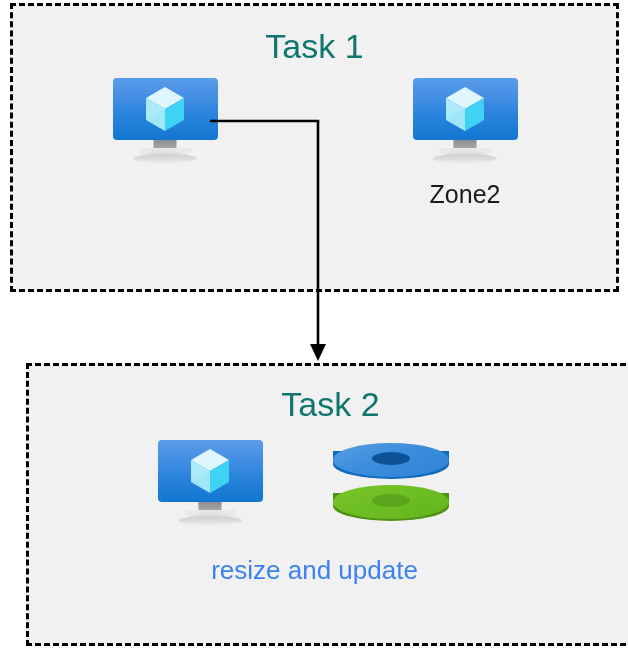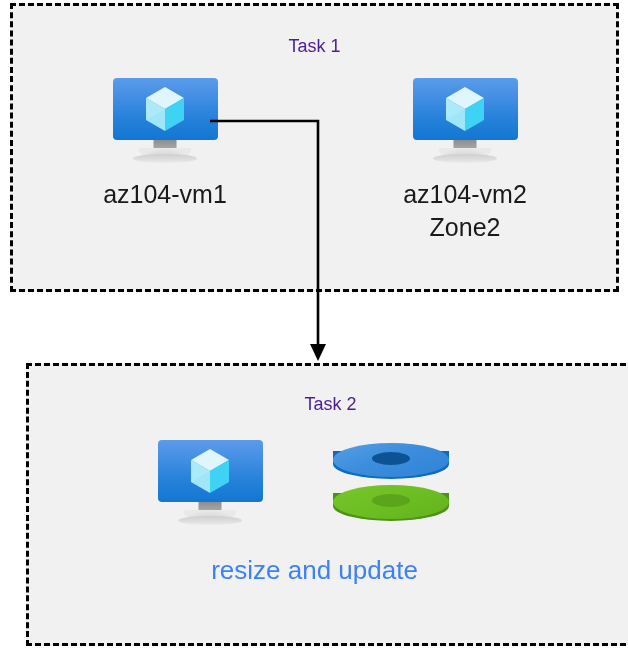--- a/index.html
+++ b/index.html
@@ -43,22 +43,22 @@
     width: 609px;
     height: 283px;
     margin-left: 16px;
   }
 
   .task-title {
     position: absolute;
     left: 0;
     right: 0;
     text-align: center;
-    color: #4c1d95;
-    font-size: 18px;
+    color: #0f766e;
+    font-size: 34px;
     line-height: 30px;
     font-family: "Liberation Sans", sans-serif;
     white-space: nowrap;
   }
   #task1-title { top: 25px; }
   #task2-title { top: 23px; }
 
   
   .node {
     position: absolute;
@@ -219,40 +219,38 @@
           <polygon points="1,11 20,22 20,44 1,33" fill="#9fe7f8"></polygon>
           <polygon points="39,11 20,22 20,44 39,33" fill="#3ed2f5"></polygon>
           <polygon points="1,11 20,22 1,33" fill="#b7edfa" opacity="0.55"></polygon>
         </svg>
       </div>
       <div class="vm-stand"></div>
       <div class="vm-neck"></div>
       <div class="vm-base"></div>
     </div>
     <div class="node-caption">
-      <div>az104-vm1</div>
     </div>
   </div>
 
   <div id="node-vm2" class="node">
     <div class="vm-icon size-std">
       <div class="vm-screen">
         <svg class="vm-cube" viewBox="0 0 40 44">
           <polygon points="20,0 39,11 20,22 1,11" fill="#dff6fd"></polygon>
           <polygon points="1,11 20,22 20,44 1,33" fill="#9fe7f8"></polygon>
           <polygon points="39,11 20,22 20,44 39,33" fill="#3ed2f5"></polygon>
           <polygon points="1,11 20,22 1,33" fill="#b7edfa" opacity="0.55"></polygon>
         </svg>
       </div>
       <div class="vm-stand"></div>
       <div class="vm-neck"></div>
       <div class="vm-base"></div>
     </div>
     <div class="node-caption">
-      <div>az104-vm2</div>
       <div>Zone2</div>
     </div>
   </div>
 
   <div id="task2-box" class="task-box">
     <div id="task2-title" class="task-title">Task 2</div>
   </div>
 
   <div id="node-vm3" class="node">
     <div class="vm-icon size-std">

